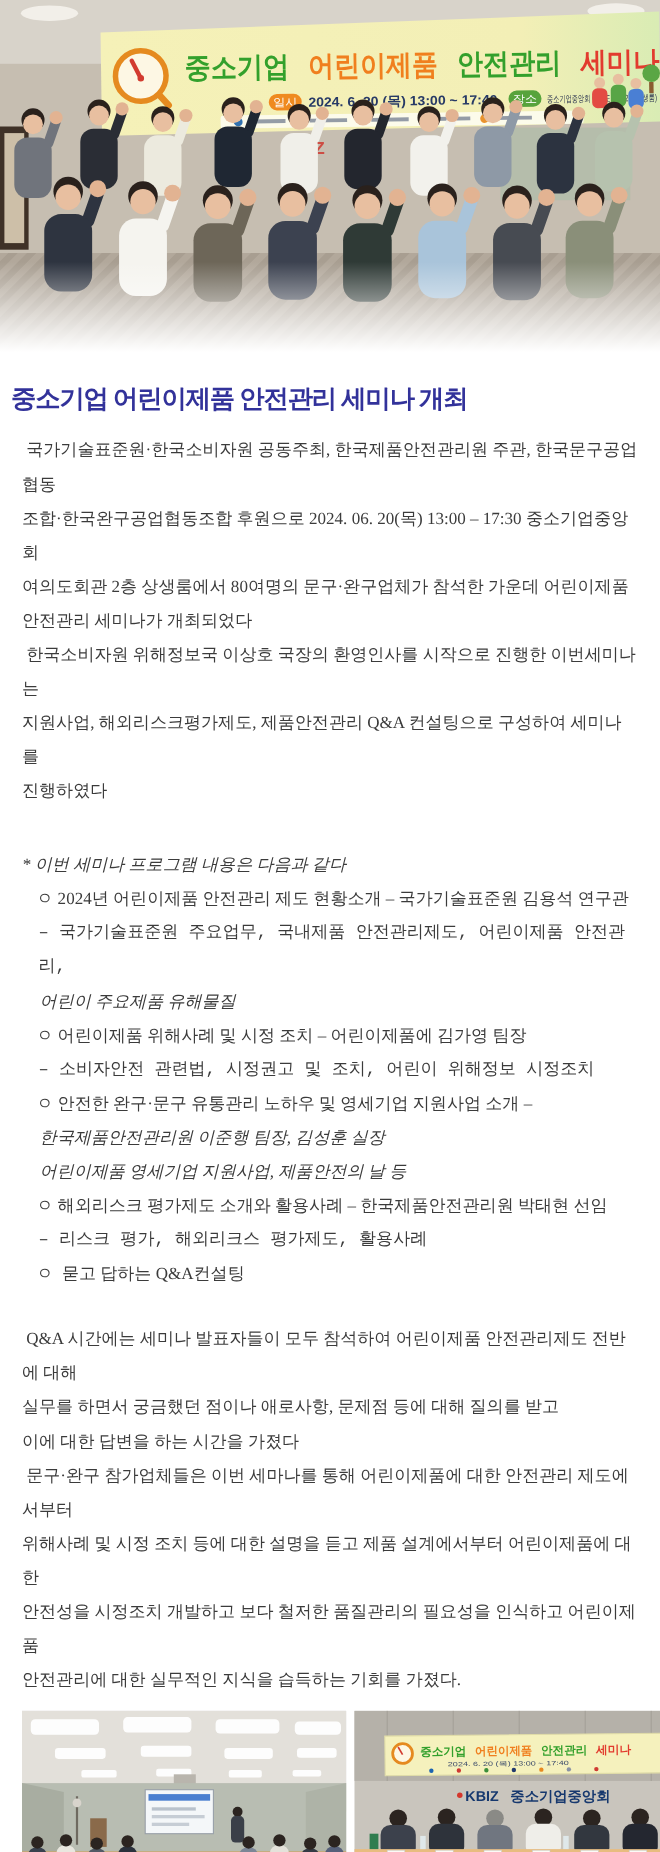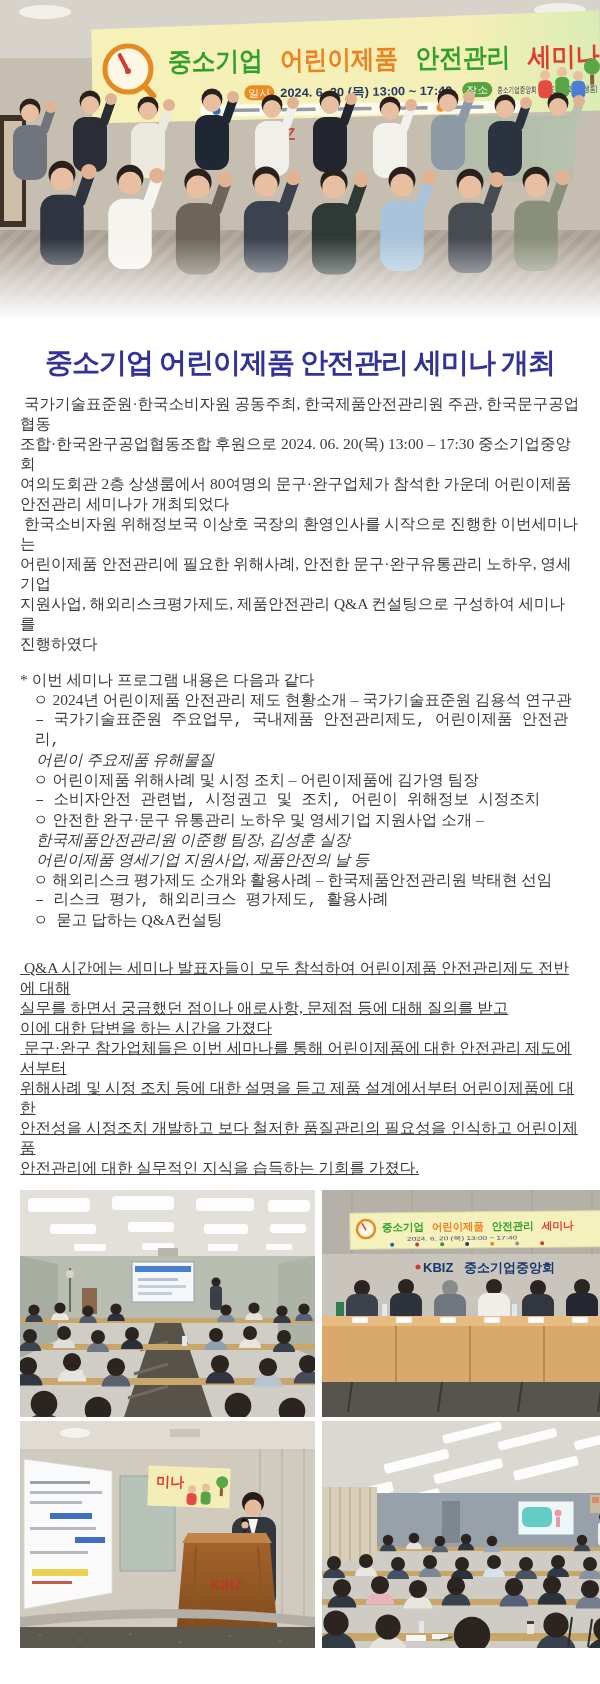--- a/index.html
+++ b/index.html
@@ -2,29 +2,29 @@
 <html lang="ko"><head>
 <meta charset="utf-8">
 <style>
   html,body{margin:0;padding:0;background:#ffffff;}
   body{width:600px;font-family:"Liberation Serif","DejaVu Serif",serif;color:#3a3a3a;}
   .page{width:600px;overflow:hidden;}
   
   .photo-top{position:relative;width:600px;height:320px;overflow:hidden;}
   .photo-top svg{display:block;}
   
-  h1.title{margin:24px 10px 0 10px;text-align:center;font-size:28px;line-height:38px;
+  h1.title{margin:24px 10px 0 10px;text-align:left;font-size:23px;line-height:38px;
            font-weight:700;color:#32329a;letter-spacing:-1px;}
   .content{padding:0 20px;margin-top:12px;}
-  .line{white-space:pre-wrap;font-size:15.5px;line-height:20px;color:#3b3b3b;}
-  .prog-head{margin-top:16px;}
+  .line{white-space:pre-wrap;font-size:15.5px;line-height:31px;color:#3b3b3b;}
+  .prog-head{margin-top:36px;font-style:italic;}
   .li-b{margin-left:13px;}   
   .li-d{margin-left:15px;font-family:Liberation Mono, monospace;}   
   .li-c{margin-left:16px;font-style:italic;}   
-  .closing{margin-top:28px;text-decoration:underline;}
+  .closing{margin-top:28px;}
   
   .photo-grid{margin-top:12px;display:grid;grid-template-columns:295px 298px;gap:4px 7px;}
   .photo-cell{width:100%;height:227px;overflow:hidden;margin-left:20px;}
   .photo-cell svg{display:block;}
   svg text{font-family:"Liberation Sans","DejaVu Sans",sans-serif;}
 </style>
 </head>
 <body>
 
 <div class="page">
@@ -145,21 +145,20 @@
 
   <h1 class="title">중소기업 어린이제품 안전관리 세미나 개최</h1>
 
   <div class="content">
     <div>
       <div class="line"> 국가기술표준원·한국소비자원 공동주최, 한국제품안전관리원 주관, 한국문구공업협동</div>
       <div class="line">조합·한국완구공업협동조합 후원으로 2024. 06. 20(목) 13:00 – 17:30 중소기업중앙회</div>
       <div class="line">여의도회관 2층 상생룸에서 80여명의 문구·완구업체가 참석한 가운데 어린이제품</div>
       <div class="line">안전관리 세미나가 개최되었다</div>
       <div class="line"> 한국소비자원 위해정보국 이상호 국장의 환영인사를 시작으로 진행한 이번세미나는</div>
-      <div class="line">어린이제품 안전관리에 필요한 위해사례, 안전한 문구·완구유통관리 노하우, 영세기업</div>
       <div class="line">지원사업, 해외리스크평가제도, 제품안전관리 Q&amp;A 컨설팅으로 구성하여 세미나를</div>
       <div class="line">진행하였다</div>
     </div>
 
     <div>
       <div class="line prog-head">* 이번 세미나 프로그램 내용은 다음과 같다</div>
       <div class="line li-b">ㅇ 2024년 어린이제품 안전관리 제도 현황소개 – 국가기술표준원 김용석 연구관</div>
       <div class="line li-d">– 국가기술표준원 주요업무, 국내제품 안전관리제도, 어린이제품 안전관리,</div>
       <div class="line li-c">어린이 주요제품 유해물질</div>
       <div class="line li-b">ㅇ 어린이제품 위해사례 및 시정 조치 – 어린이제품에 김가영 팀장</div>

